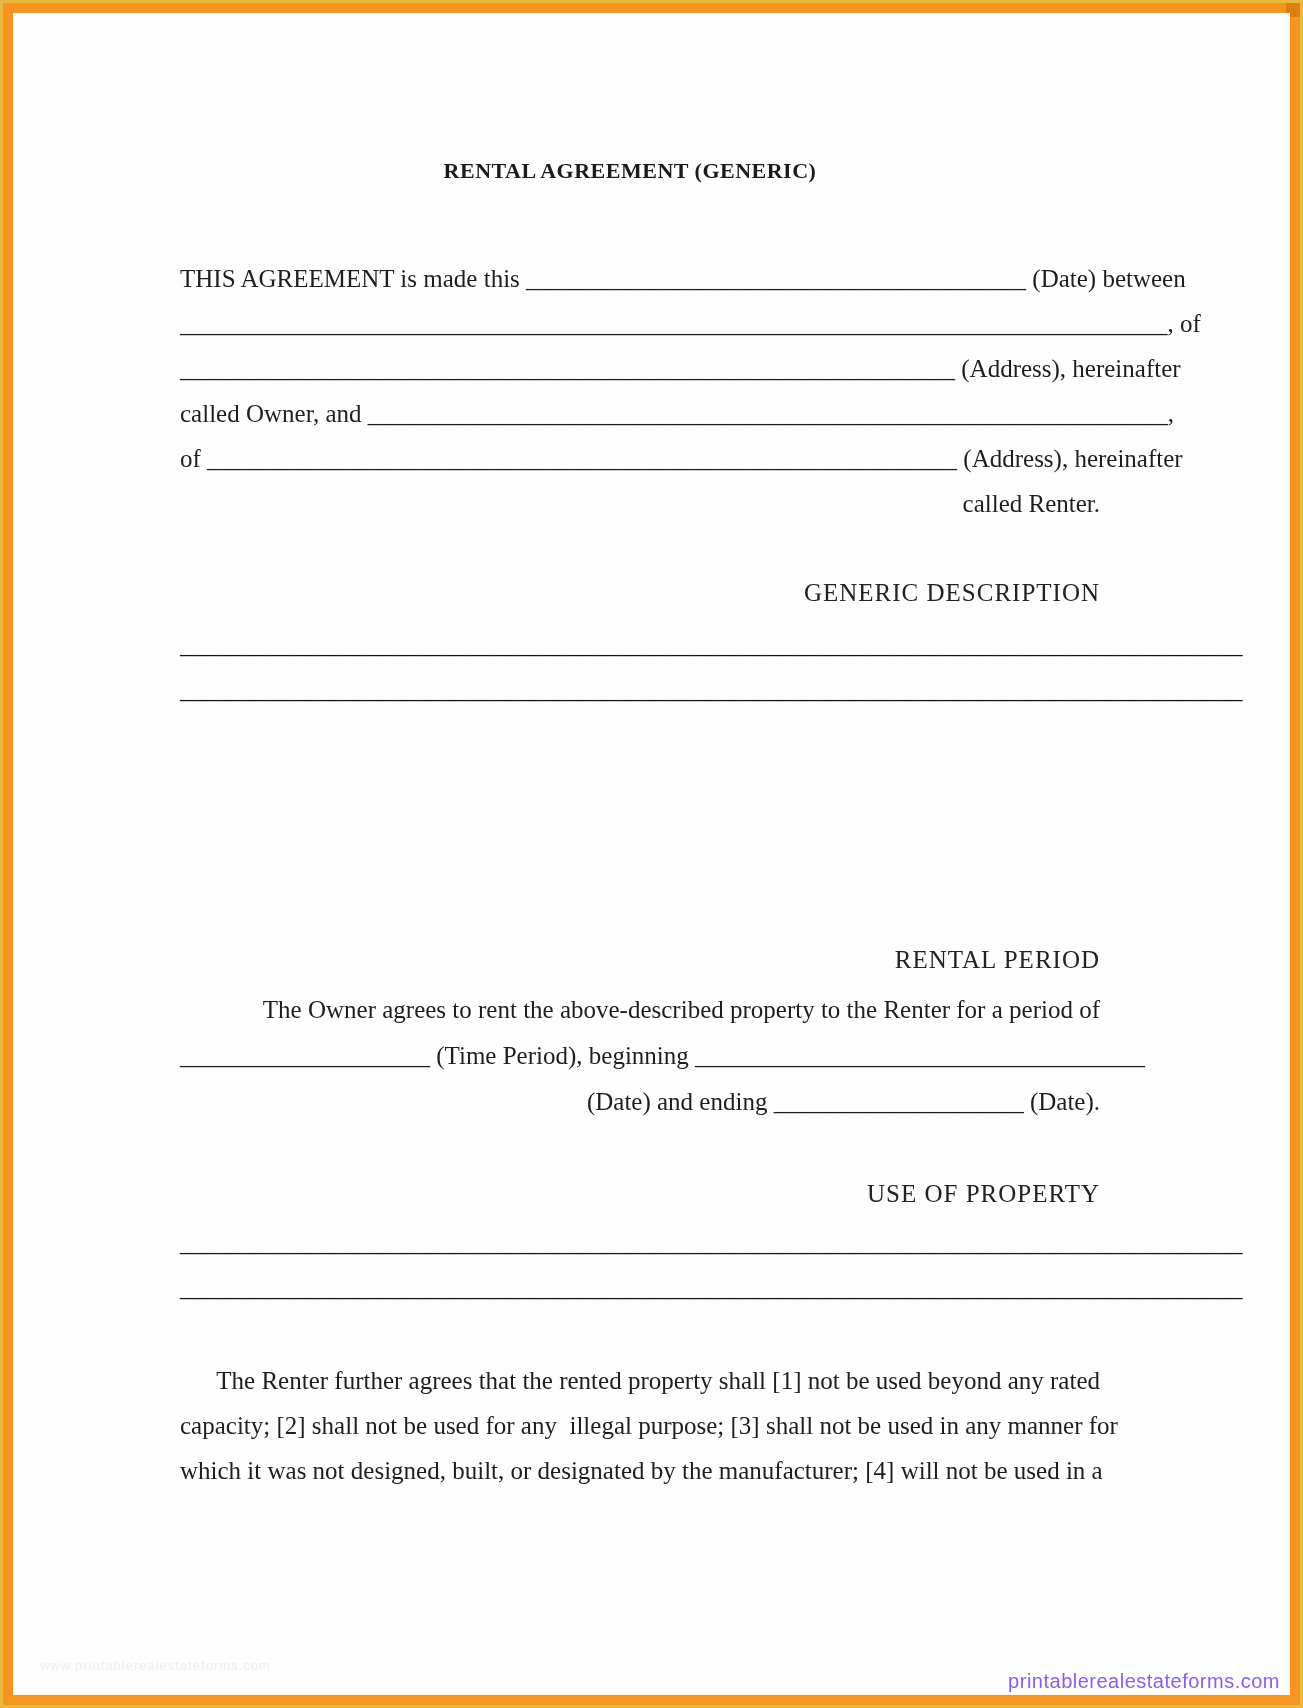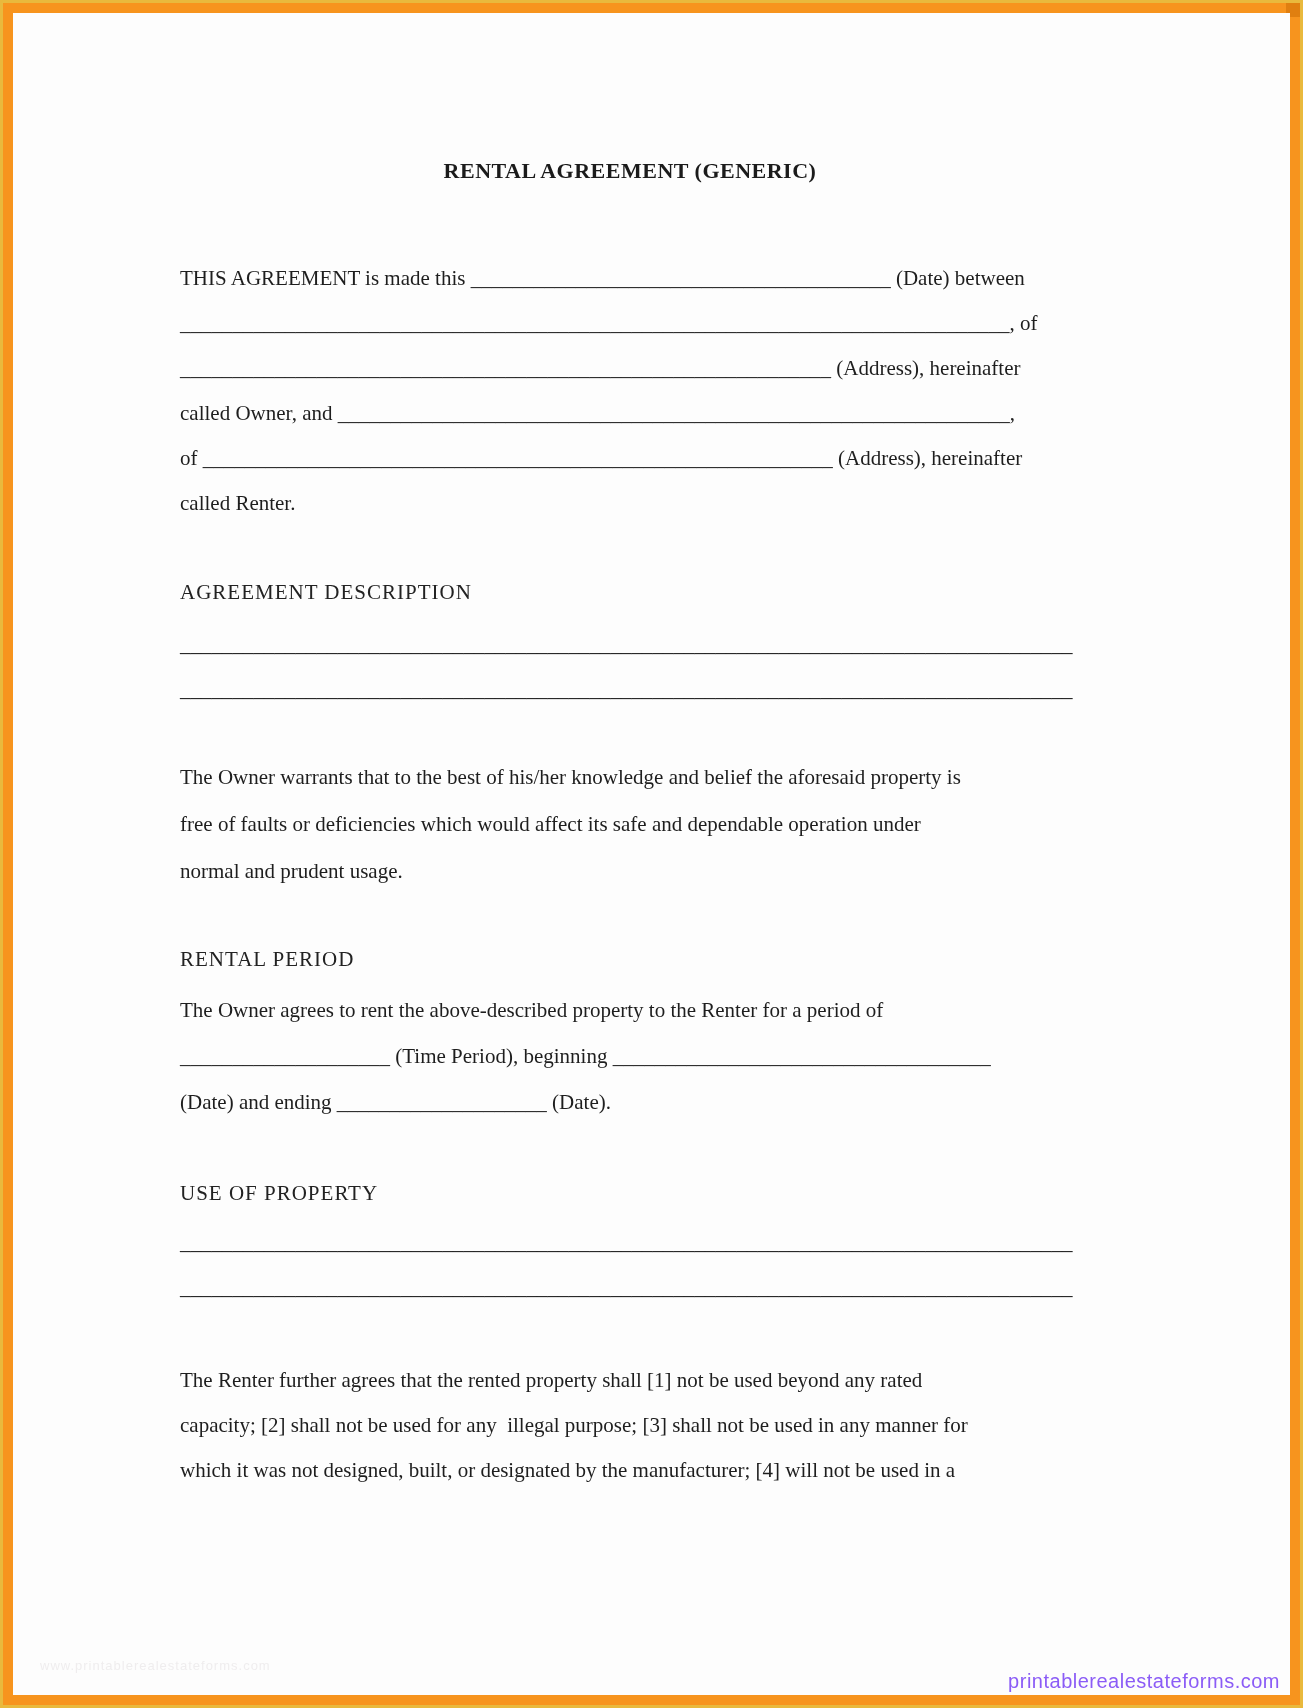--- a/index.html
+++ b/index.html
@@ -24,22 +24,23 @@
   }
   
   .doc-title {
     position: absolute; left: 167px; top: 145px; width: 900px;
     text-align: center;
     font-size: 22px; font-weight: bold; letter-spacing: 0.5px;
     color: #1B1B1B; white-space: pre;
   }
   .textblock {
     position: absolute; left: 167px; width: 920px;
-    font-size: 21px; color: #1E1E1E;
+    font-size: 25px; color: #1E1E1E;
     white-space: pre; 
+    text-align: right;
   }
   .lh45 { line-height: 45px; }
   .lh46 { line-height: 46px; }
   .lh47 { line-height: 47px; }
   .heading {
     letter-spacing: 1px;
     color: #222;
   }
   .blanks { color: #161616; }
   .wm-left {
@@ -63,28 +64,25 @@
 
   <div class="doc-title">RENTAL AGREEMENT (GENERIC)</div>
 
   <div class="textblock lh45" style="top: 243px;">THIS AGREEMENT is made this ________________________________________ (Date) between
 _______________________________________________________________________________, of
 ______________________________________________________________ (Address), hereinafter
 called Owner, and ________________________________________________________________,
 of ____________________________________________________________ (Address), hereinafter
 called Renter.</div>
 
-  <div class="textblock lh45 heading" style="top: 557px;">AGREEMENT DESCRIPTION</div>
+  <div class="textblock lh45 heading" style="top: 557px;">GENERIC DESCRIPTION</div>
 
   <div class="textblock lh45 blanks" style="top: 609px;">_____________________________________________________________________________________
 _____________________________________________________________________________________</div>
 
-  <div class="textblock lh47" style="top: 741px;">The Owner warrants that to the best of his/her knowledge and belief the aforesaid property is
-free of faults or deficiencies which would affect its safe and dependable operation under
-normal and prudent usage.</div>
 
   <div class="textblock lh45 heading" style="top: 924px;">RENTAL PERIOD</div>
 
   <div class="textblock lh45 heading" style="top: 1158px;">USE OF PROPERTY</div>
 
   <div class="textblock lh46" style="top: 974px;">The Owner agrees to rent the above-described property to the Renter for a period of
 ____________________ (Time Period), beginning ____________________________________
 (Date) and ending ____________________ (Date).</div>
 
   <div class="textblock lh45 blanks" style="top: 1207px;">_____________________________________________________________________________________

